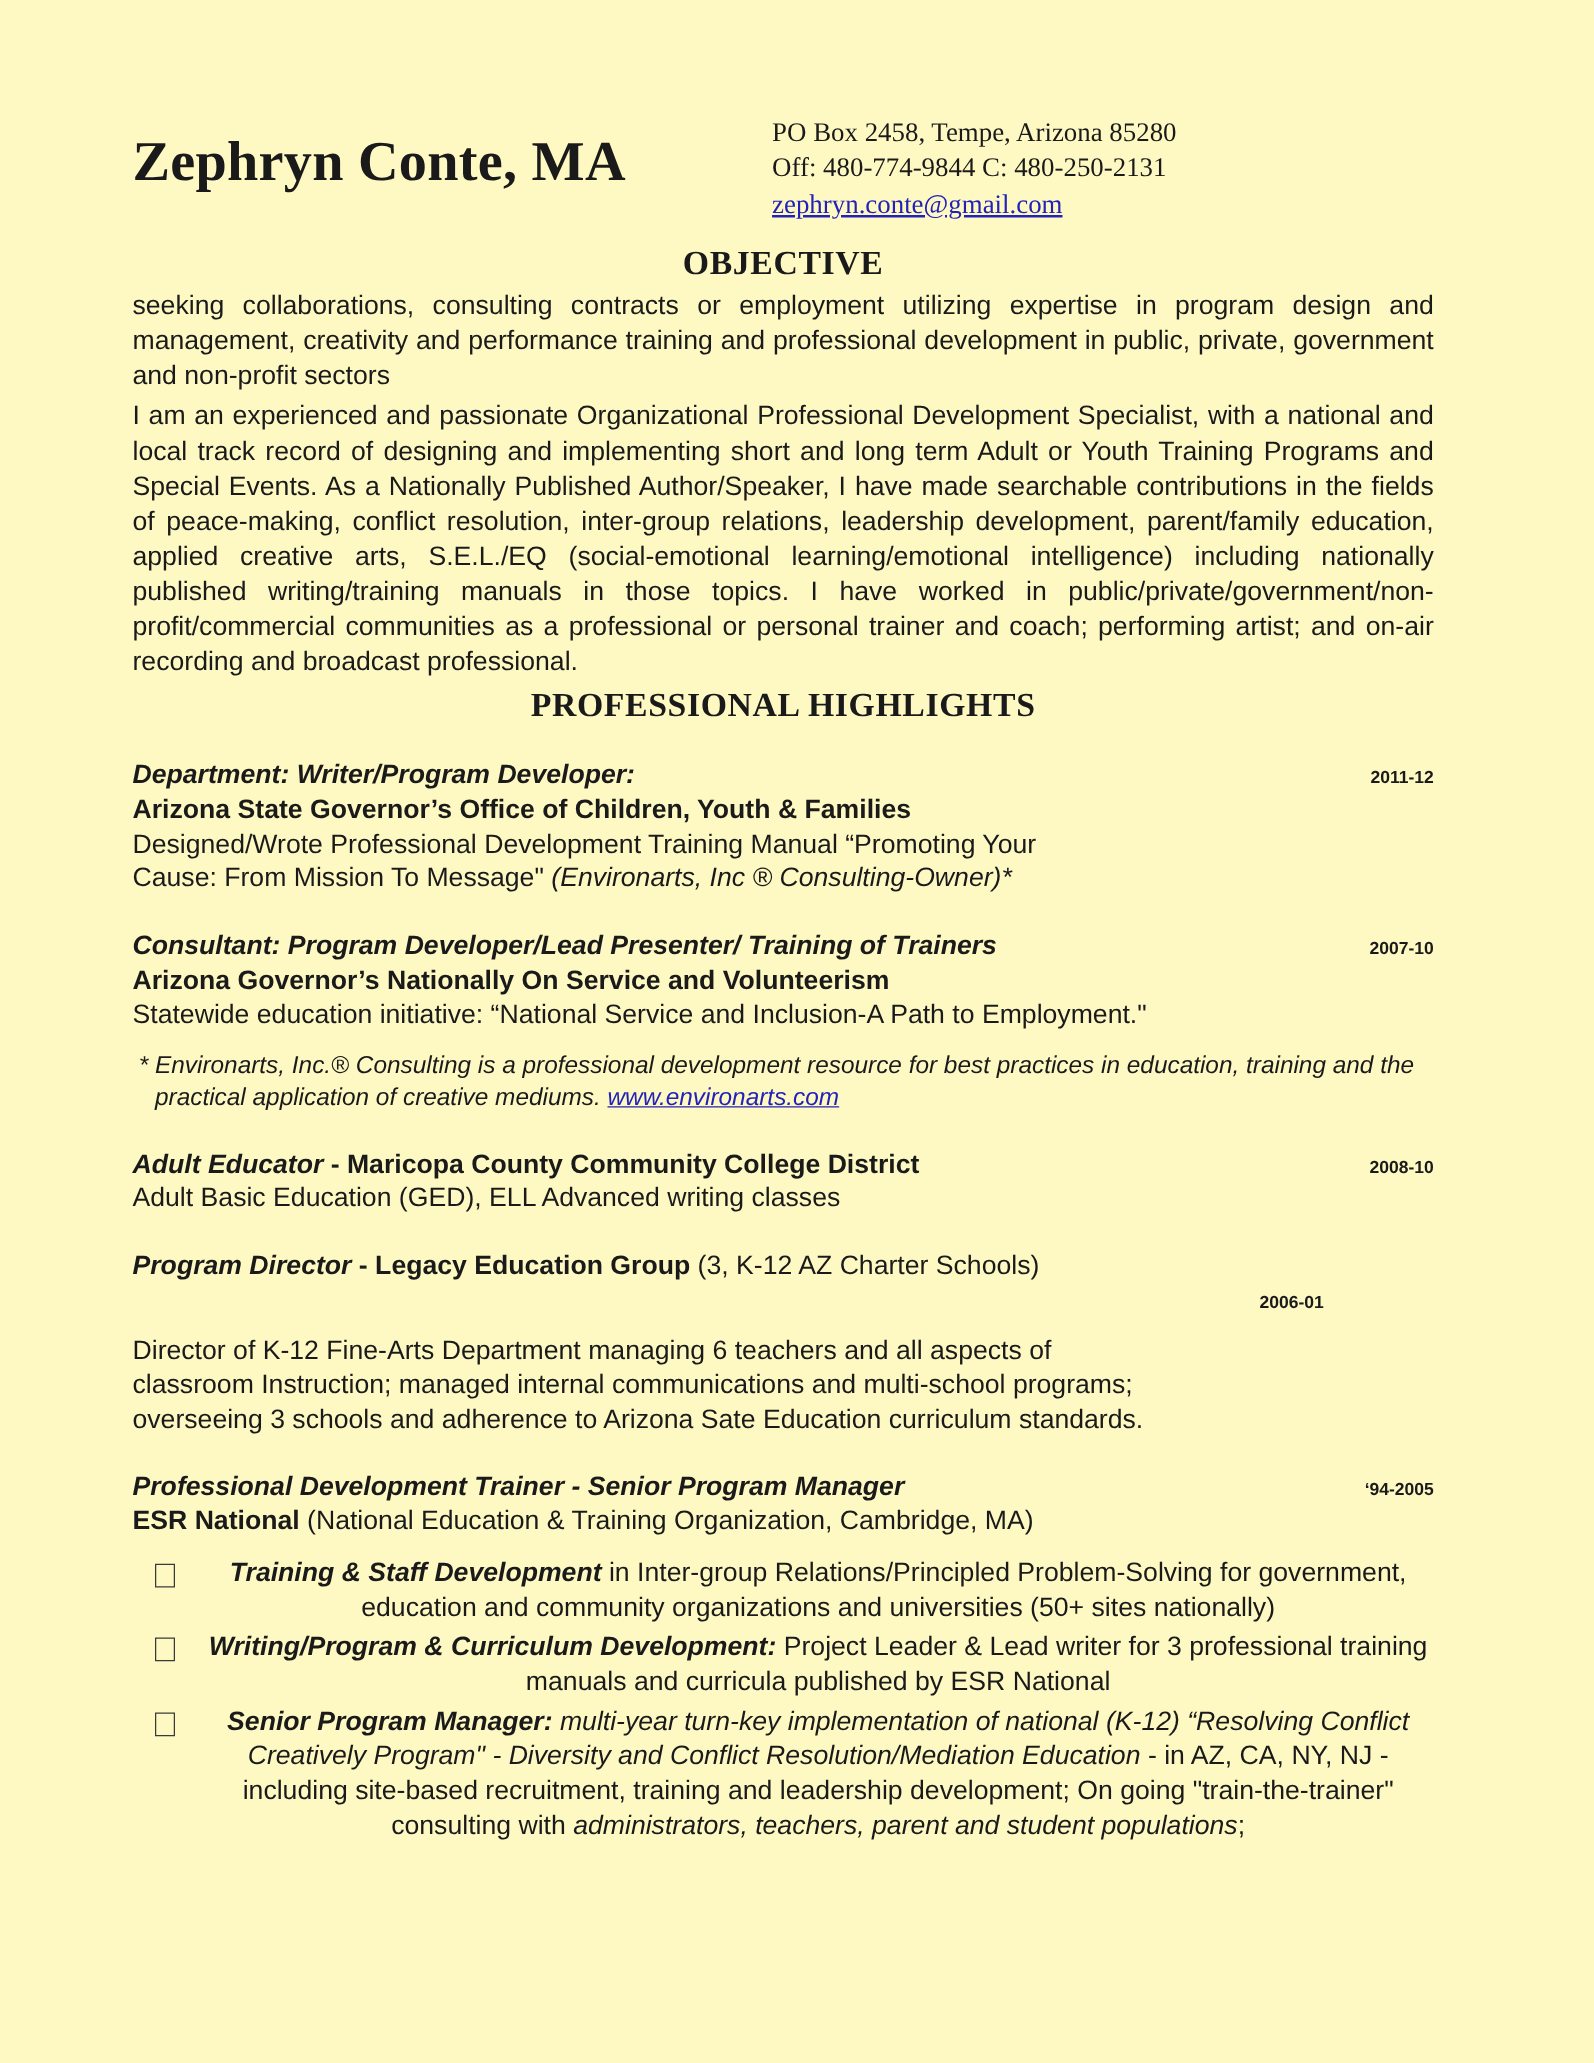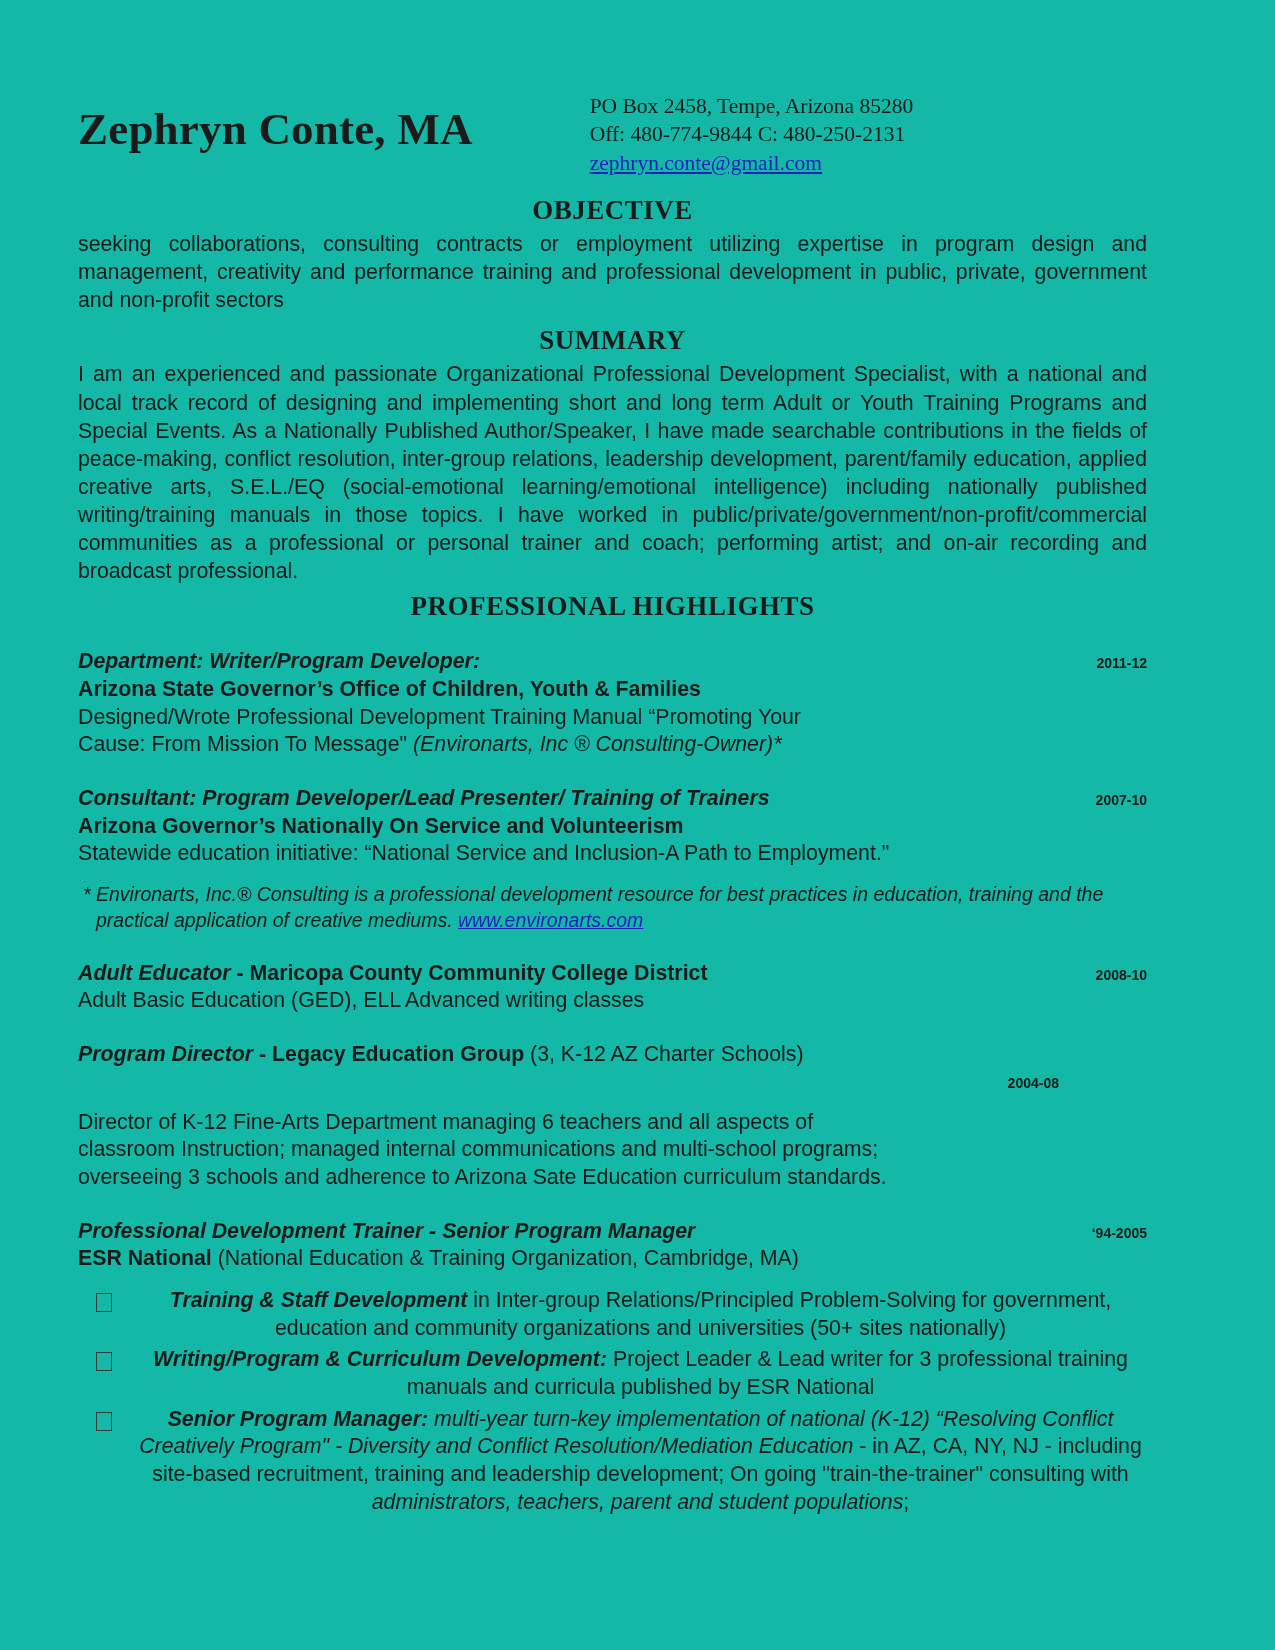--- a/index.html
+++ b/index.html
@@ -12,23 +12,23 @@
     width: 1275px;
     height: 1650px;
     font-family: "Liberation Sans", sans-serif;
     color: #1a1a1a;
     overflow: hidden;
   }
   .page {
     position: relative;
     width: 1275px;
     height: 1650px;
-    background: #14b8a6;
+    background: #fef9c3;
     box-sizing: border-box;
-    padding: 0 128px 0 78px;
+    padding: 0 128px 0 106px;
   }
 
   
   .header {
     display: flex;
     align-items: flex-start;
     padding-top: 88px;
   }
   .name {
     font-family: "Liberation Serif", serif;
@@ -177,21 +177,20 @@
     <div class="contact">
       <div>PO Box 2458, Tempe, Arizona 85280</div>
       <div>Off: 480-774-9844  C: 480-250-2131</div>
       <div class="email">zephryn.conte@gmail.com</div>
     </div>
   </div>
 
   <div class="sec-head objective">OBJECTIVE</div>
   <div class="para">seeking collaborations, consulting contracts or employment utilizing expertise in program design and management, creativity and performance training and professional development in public, private, government and non-profit sectors</div>
 
-  <div class="sec-head summary">SUMMARY</div>
   <div class="para">I am an experienced and passionate Organizational Professional Development Specialist, with a national and local track record of designing and implementing short and long term Adult or Youth Training Programs and Special Events. As a Nationally Published Author/Speaker, I have made searchable contributions in the fields of peace-making, conflict resolution, inter-group relations, leadership development, parent/family education, applied creative arts, S.E.L./EQ (social-emotional learning/emotional intelligence) including nationally published writing/training manuals in those topics. I have worked in public/private/government/non-profit/commercial communities as a professional or personal trainer and coach; performing artist; and on-air recording and broadcast professional.</div>
 
   <div class="sec-head highlights">PROFESSIONAL HIGHLIGHTS</div>
 
   <div class="job">
     <div class="job-row">
       <div class="job-title">Department: Writer/Program Developer:</div>
       <div class="job-date">2011-12</div>
     </div>
     <div class="job-org">Arizona State Governor’s Office of Children, Youth &amp; Families</div>
@@ -213,21 +212,21 @@
   <div class="job">
     <div class="job-row">
       <div class="inline-title"><span class="ital-bold">Adult Educator </span><span>- Maricopa County Community College District</span></div>
       <div class="job-date">2008-10</div>
     </div>
     <div class="job-desc">Adult Basic Education (GED), ELL Advanced writing classes</div>
   </div>
 
   <div class="job">
     <div class="inline-title"><span class="ital-bold">Program Director</span><span> - Legacy Education Group</span><span class="plain"> (3, K-12 AZ Charter Schools)</span></div>
-    <div class="job-date standalone">2004-08</div>
+    <div class="job-date standalone">2006-01</div>
     <div class="job-desc" style="margin-top:18px;">Director of K-12 Fine-Arts Department managing 6 teachers and all aspects of</div>
     <div class="job-desc">classroom Instruction; managed internal communications and multi-school programs;</div>
     <div class="job-desc">overseeing 3 schools and adherence to Arizona Sate Education curriculum standards.</div>
   </div>
 
   <div class="job">
     <div class="job-row">
       <div class="job-title">Professional Development Trainer - Senior Program Manager</div>
       <div class="job-date">‘94-2005</div>
     </div>

